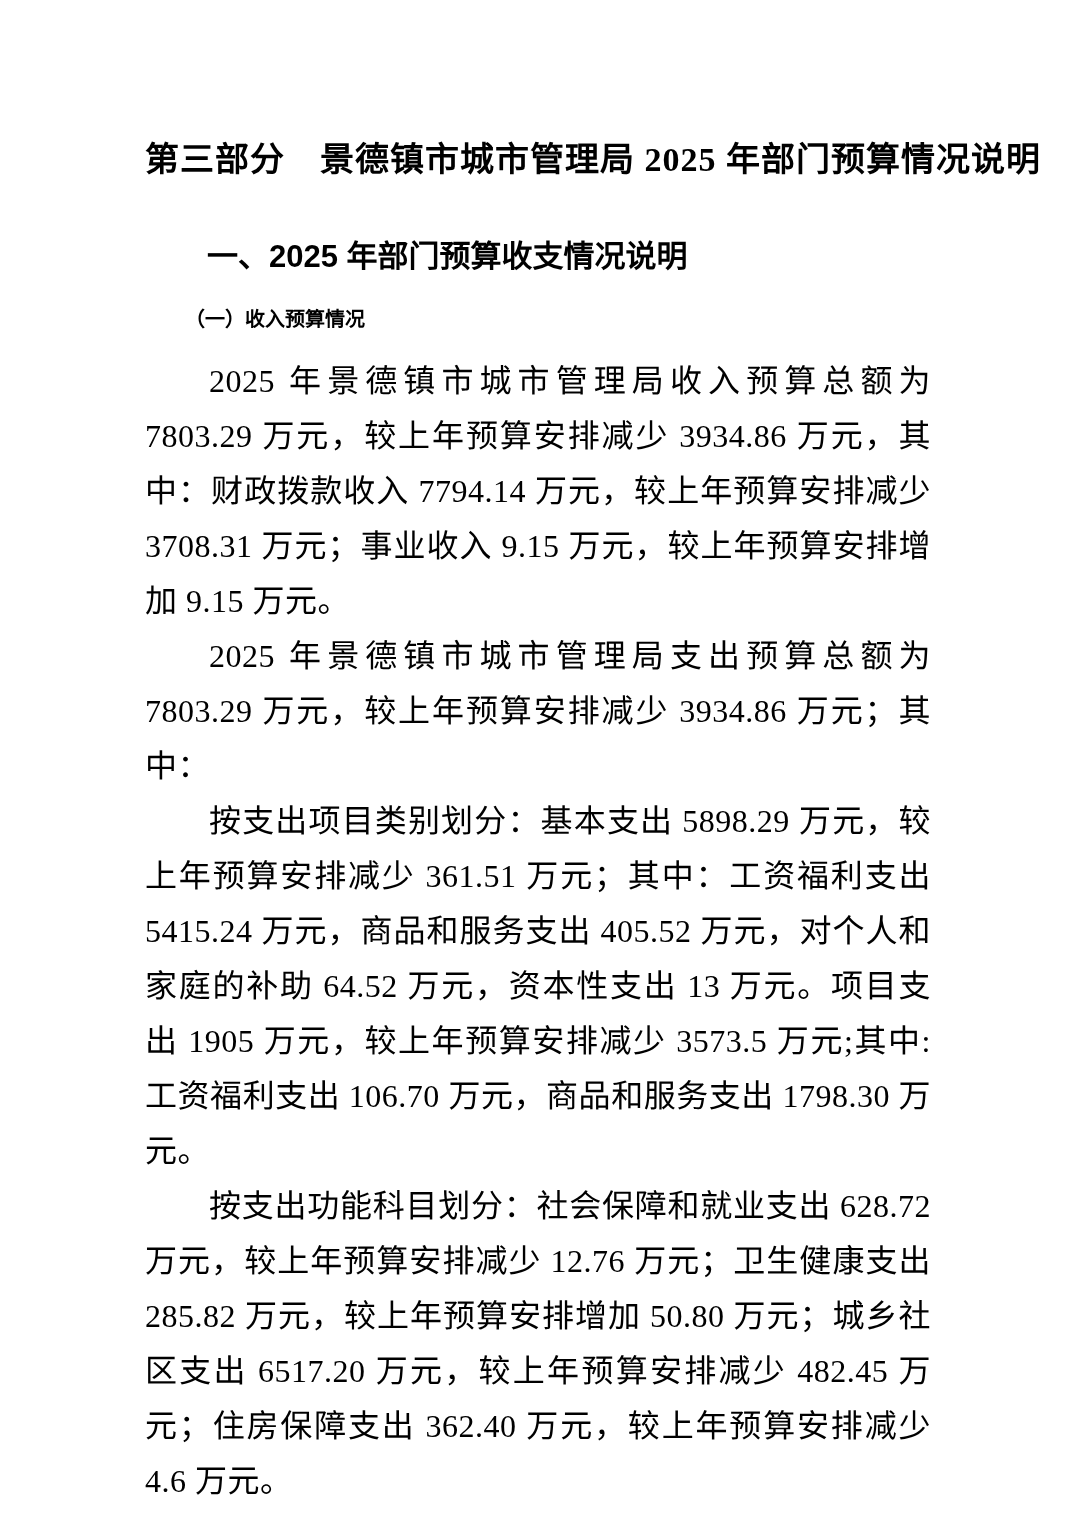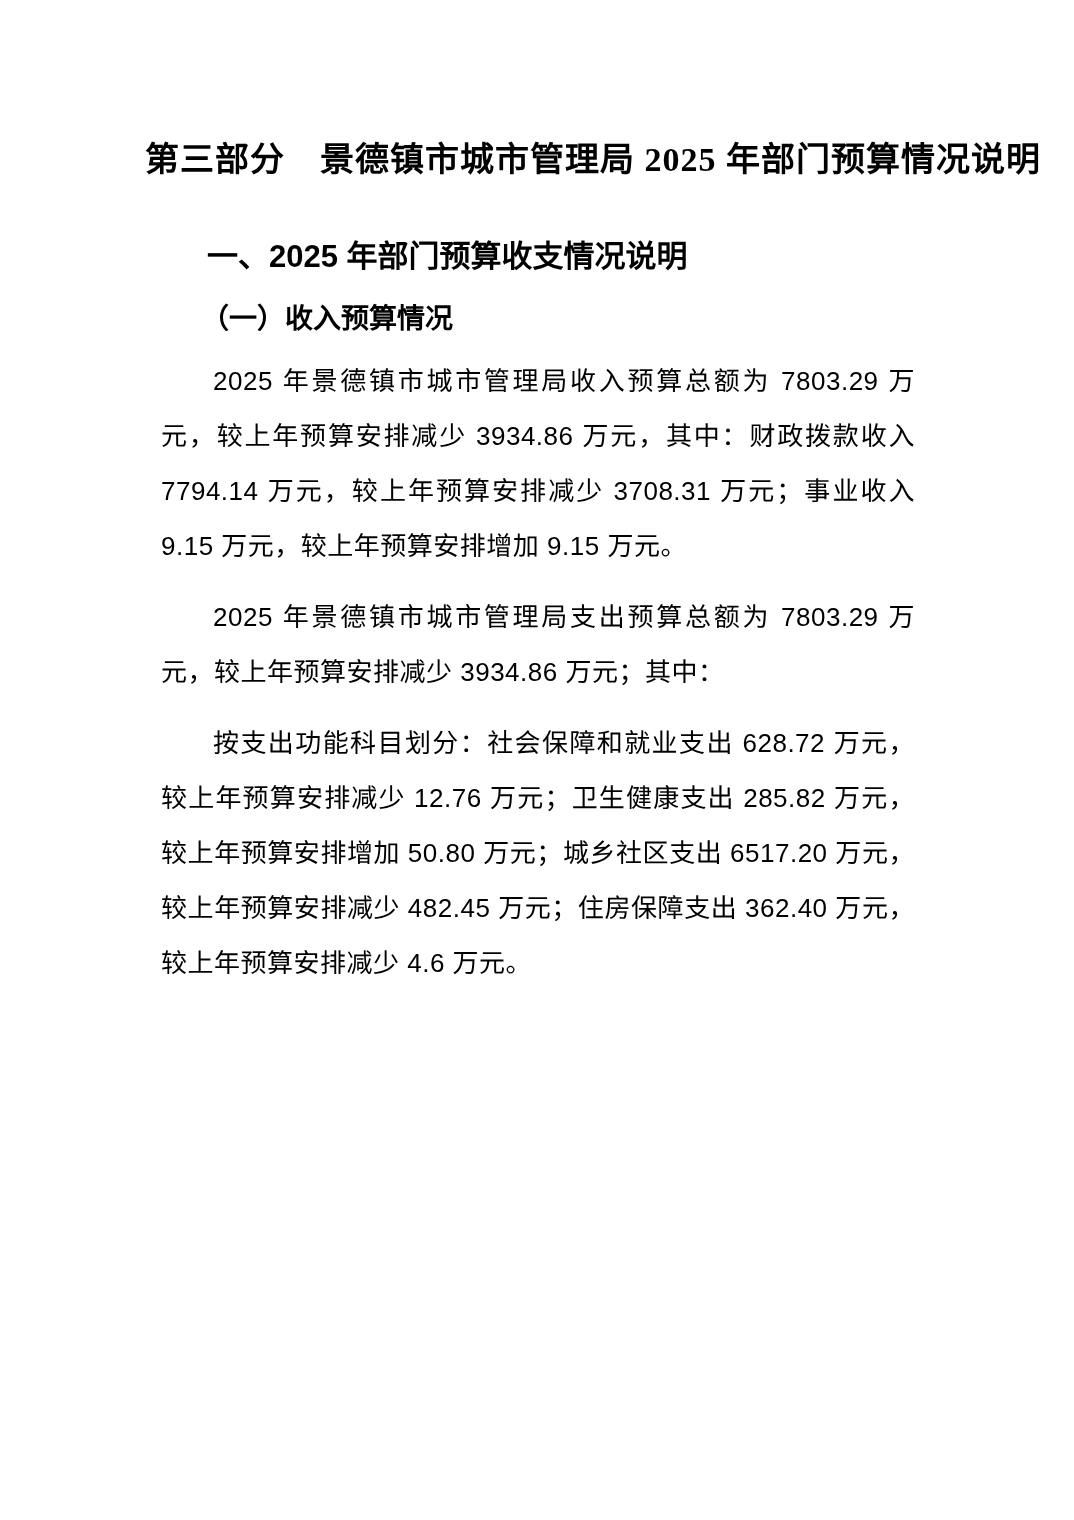--- a/index.html
+++ b/index.html
@@ -36,50 +36,51 @@
     font-family: "Liberation Sans", "DejaVu Sans", sans-serif;
     font-weight: bold;
     font-size: 31px;
     line-height: 36px;
     margin: 57px 0 0 0;
     text-indent: 2em;
   }
   .subsection-heading {
     font-family: "Liberation Serif", "DejaVu Serif", serif;
     font-weight: bold;
-    font-size: 28px;
+    font-size: 20px;
     line-height: 36px;
     margin: 26px 0 0 0;
     text-indent: 2em;
   }
   .body-text {
     margin-top: 17px;
   }
   .body-text p {
-    font-family: Liberation Sans, sans-serif;
-    font-size: 26px;
+    font-family: Liberation Serif, serif;
+    font-size: 32px;
     line-height: 55px;
     text-align: justify;
     text-indent: 2em;
-    margin: 16px;
+    margin: 0;
     letter-spacing: 0.5px;
   }
 </style>
 </head>
 <body>
 
 <div class="page">
   <div class="content">
 
     <h1 class="doc-title">第三部分　景德镇市城市管理局 2025 年部门预算情况说明</h1>
 
     <h2 class="section-heading">一、2025 年部门预算收支情况说明</h2>
 
     <h3 class="subsection-heading">（一）收入预算情况</h3>
 
     <div class="body-text">
       <p>2025 年景德镇市城市管理局收入预算总额为 7803.29 万元，较上年预算安排减少 3934.86 万元，其中：财政拨款收入 7794.14 万元，较上年预算安排减少 3708.31 万元；事业收入 9.15 万元，较上年预算安排增加 9.15 万元。</p>
       <p>2025 年景德镇市城市管理局支出预算总额为 7803.29 万元，较上年预算安排减少 3934.86 万元；其中：</p>
+      <p>按支出项目类别划分：基本支出 5898.29 万元，较上年预算安排减少 361.51 万元；其中：工资福利支出 5415.24 万元，商品和服务支出 405.52 万元，对个人和家庭的补助 64.52 万元，资本性支出 13 万元。项目支出 1905 万元，较上年预算安排减少 3573.5 万元;其中:工资福利支出 106.70 万元，商品和服务支出 1798.30 万元。</p>
       <p>按支出功能科目划分：社会保障和就业支出 628.72 万元，较上年预算安排减少 12.76 万元；卫生健康支出 285.82 万元，较上年预算安排增加 50.80 万元；城乡社区支出 6517.20 万元，较上年预算安排减少 482.45 万元；住房保障支出 362.40 万元，较上年预算安排减少 4.6 万元。</p>
     </div>
 
   </div>
 </div>
 
 </body></html>

